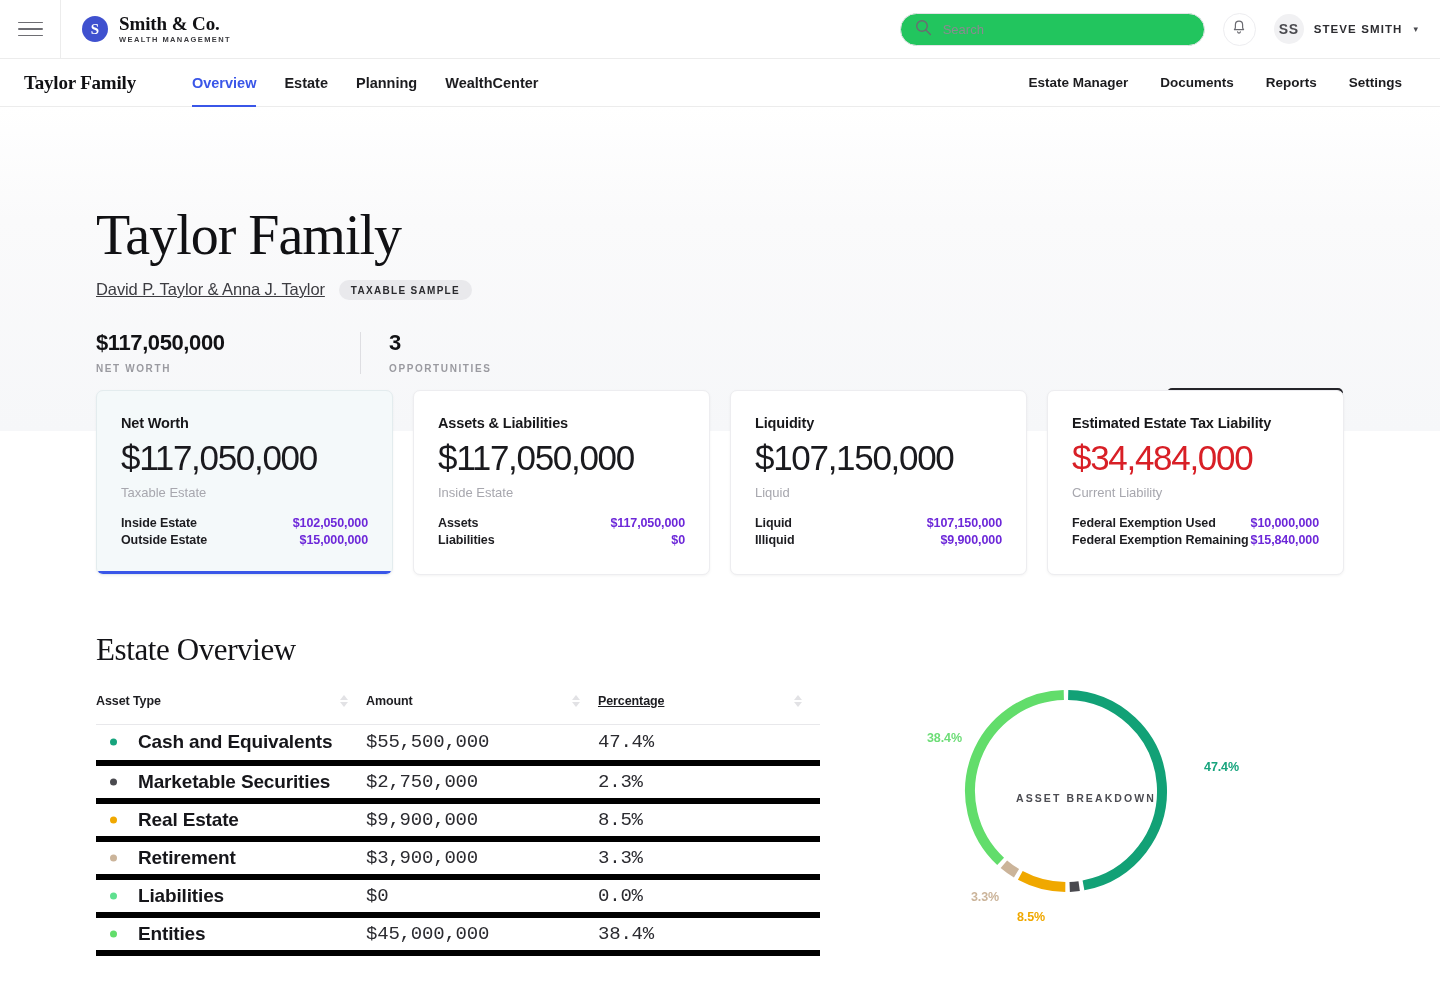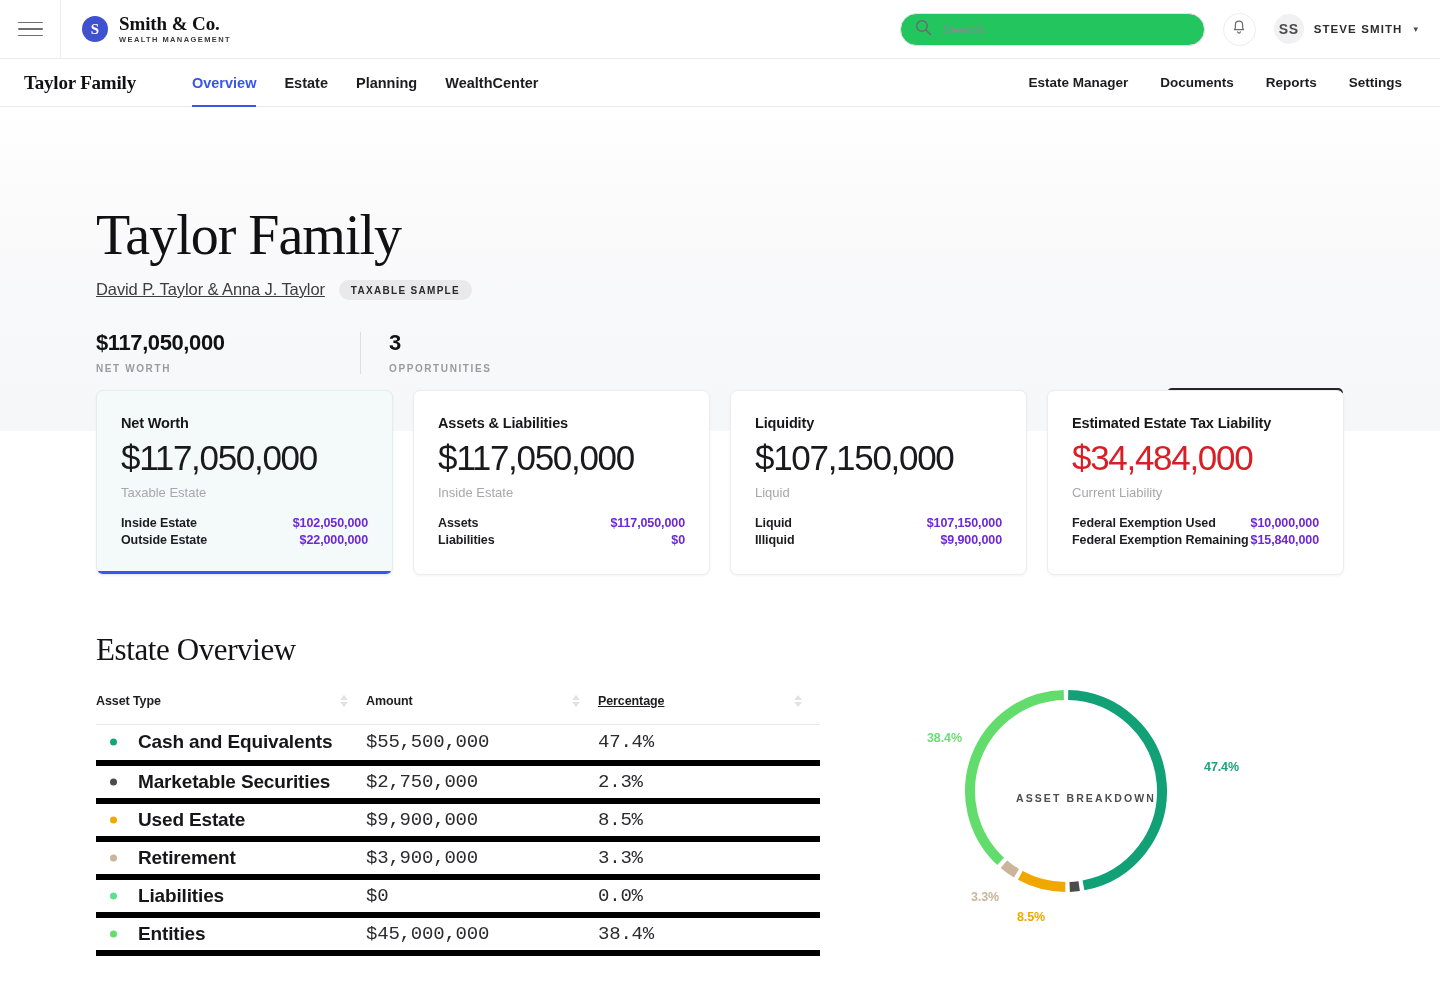--- a/index.html
+++ b/index.html
@@ -424,21 +424,21 @@
     <div class="kpi-title">Net Worth</div>
     <div class="kpi-value" style="color: rgb(26, 26, 30);">$117,050,000</div>
     <div class="kpi-caption">Taxable Estate</div>
     <div class="kpi-rows">
       <div class="kpi-line">
         <span class="k">Inside Estate</span>
         <span class="v">$102,050,000</span>
       </div>
       <div class="kpi-line">
         <span class="k">Outside Estate</span>
-        <span class="v">$22,000,000</span>
+        <span class="v">$15,000,000</span>
       </div>
     </div>
   </div>
 
   <div class="kpi">
     <div class="kpi-title">Assets &amp; Liabilities</div>
     <div class="kpi-value" style="color: rgb(26, 26, 30);">$117,050,000</div>
     <div class="kpi-caption">Inside Estate</div>
     <div class="kpi-rows">
       <div class="kpi-line">
@@ -548,21 +548,21 @@
           <td class="c-type">
             <span class="dot" style="background: rgb(74, 74, 79);"></span>
             <span>Marketable Securities</span>
           </td>
           <td class="c-amt">$2,750,000</td>
           <td class="c-pct">2.3%</td>
         </tr>
         <tr>
           <td class="c-type">
             <span class="dot" style="background: rgb(240, 168, 0);"></span>
-            <span>Used Estate</span>
+            <span>Real Estate</span>
           </td>
           <td class="c-amt">$9,900,000</td>
           <td class="c-pct">8.5%</td>
         </tr>
         <tr>
           <td class="c-type">
             <span class="dot" style="background: rgb(203, 180, 154);"></span>
             <span>Retirement</span>
           </td>
           <td class="c-amt">$3,900,000</td>

